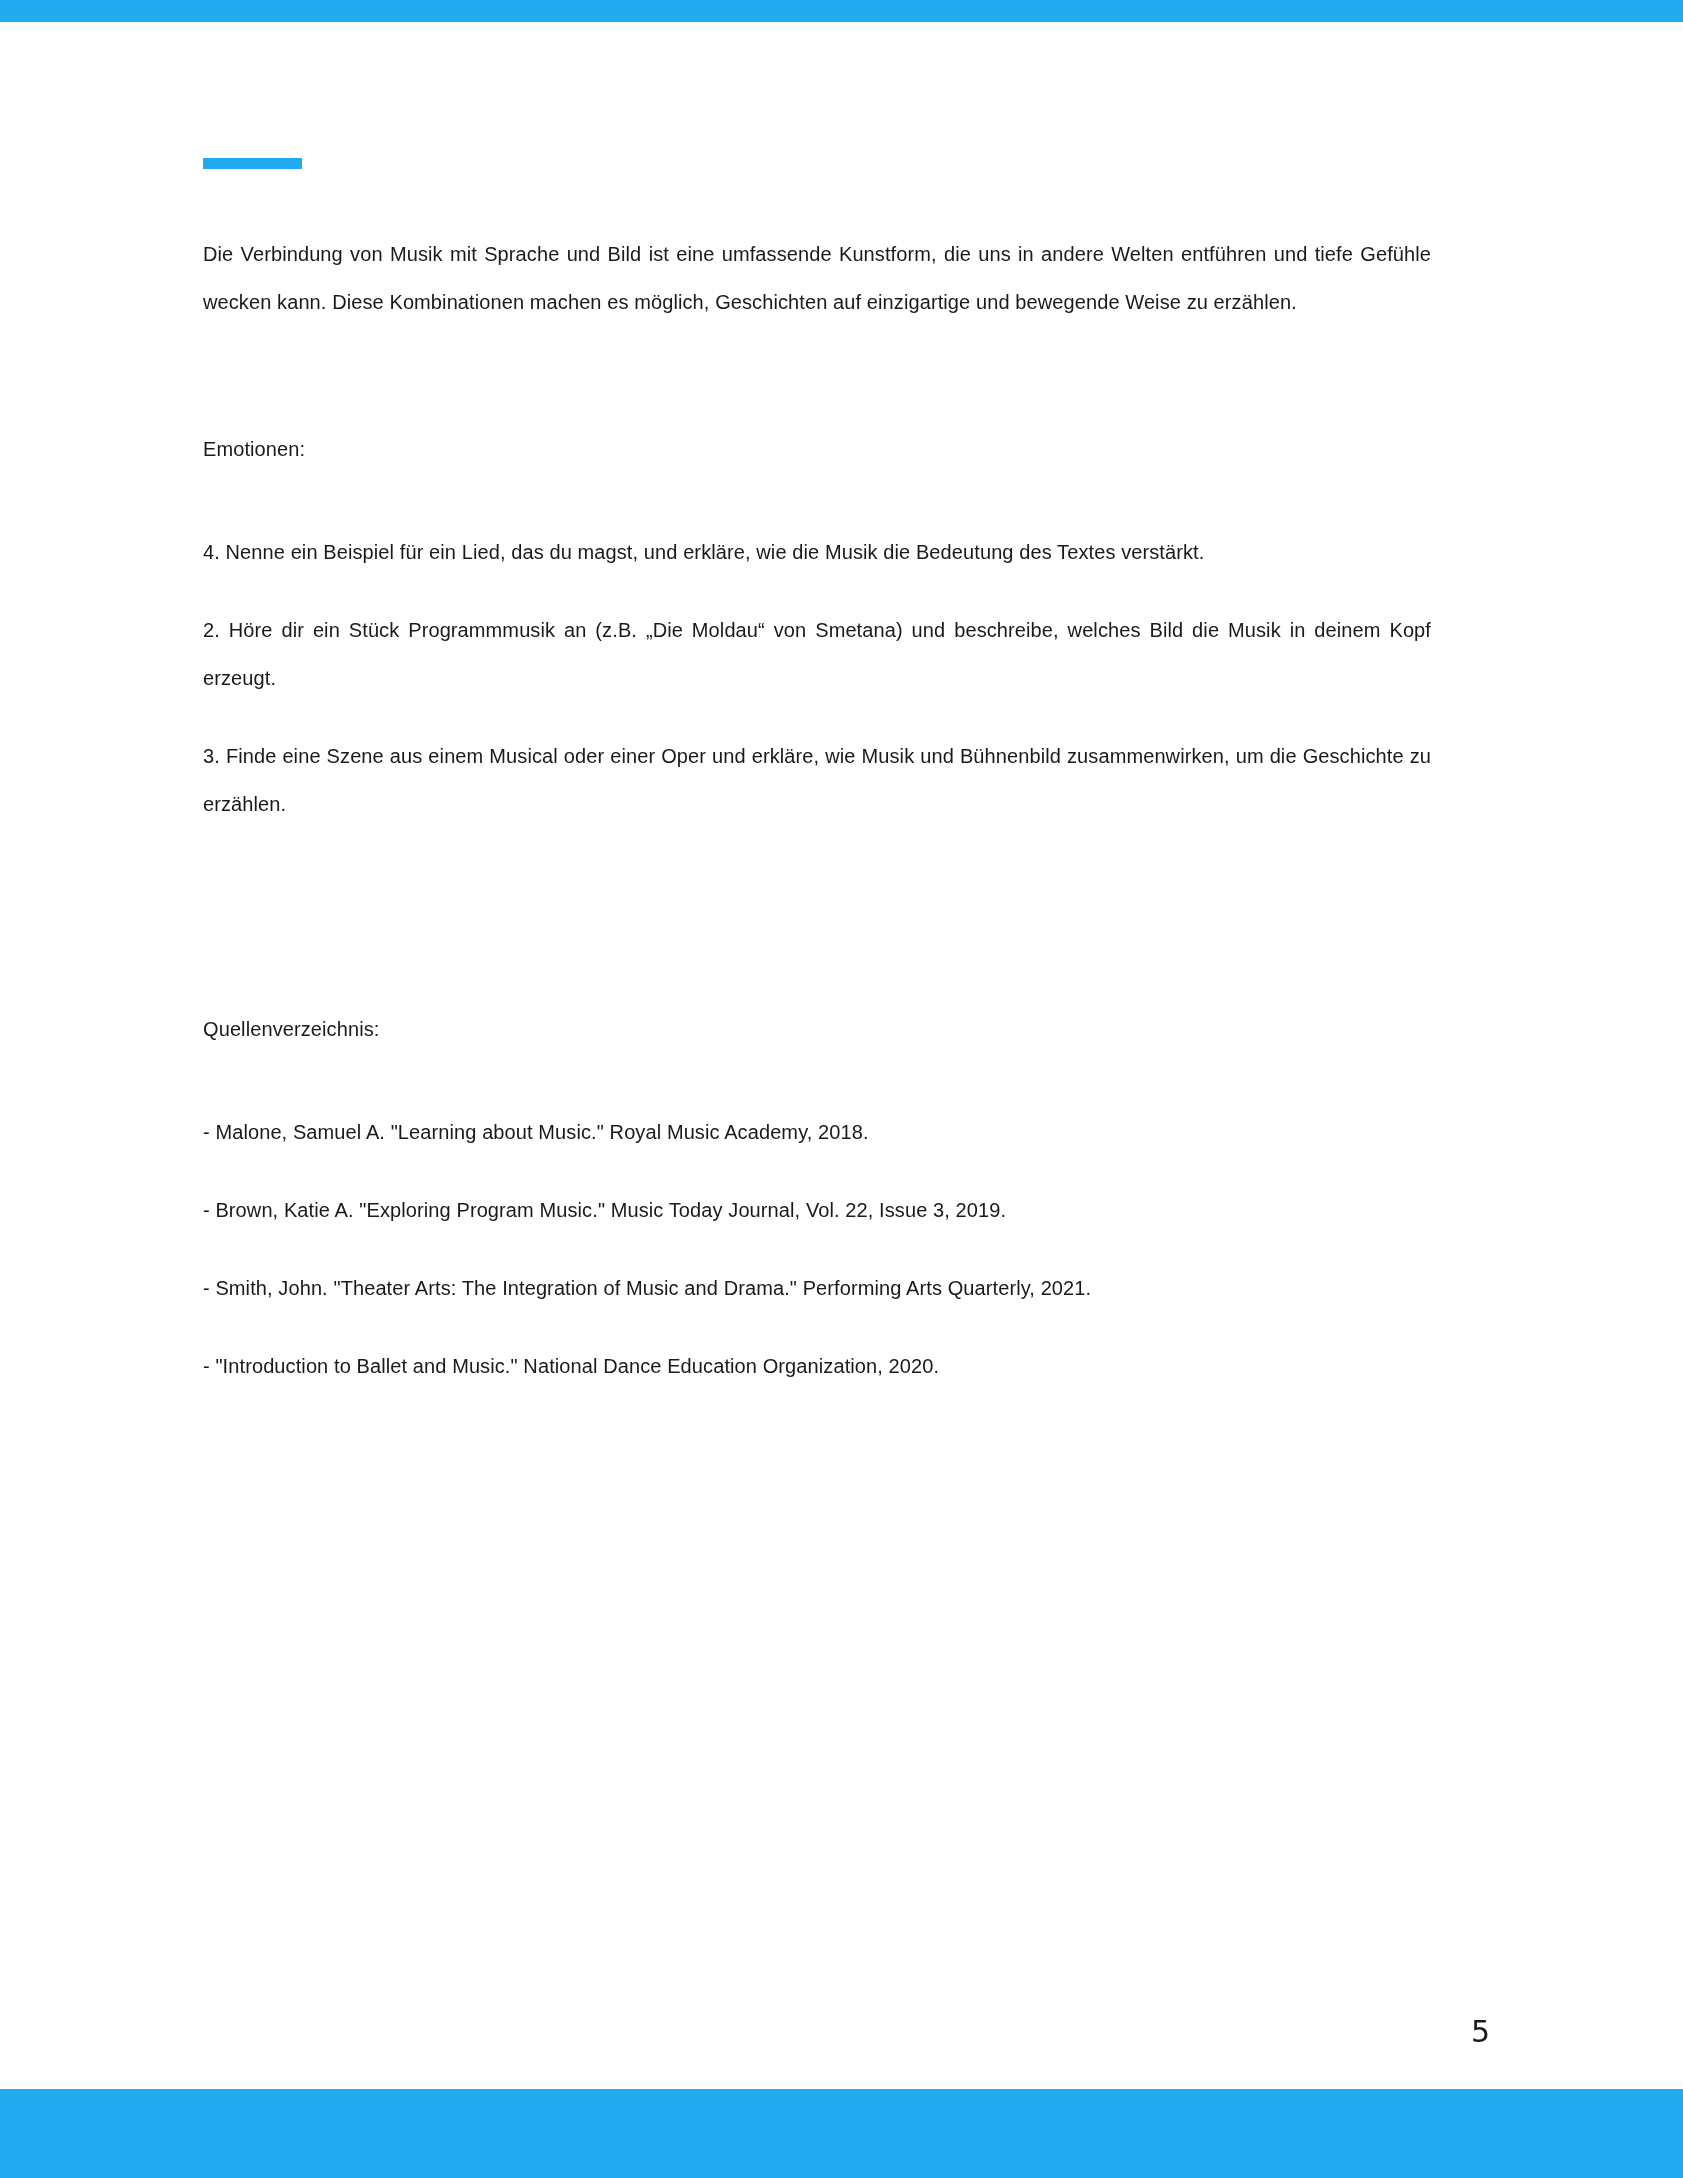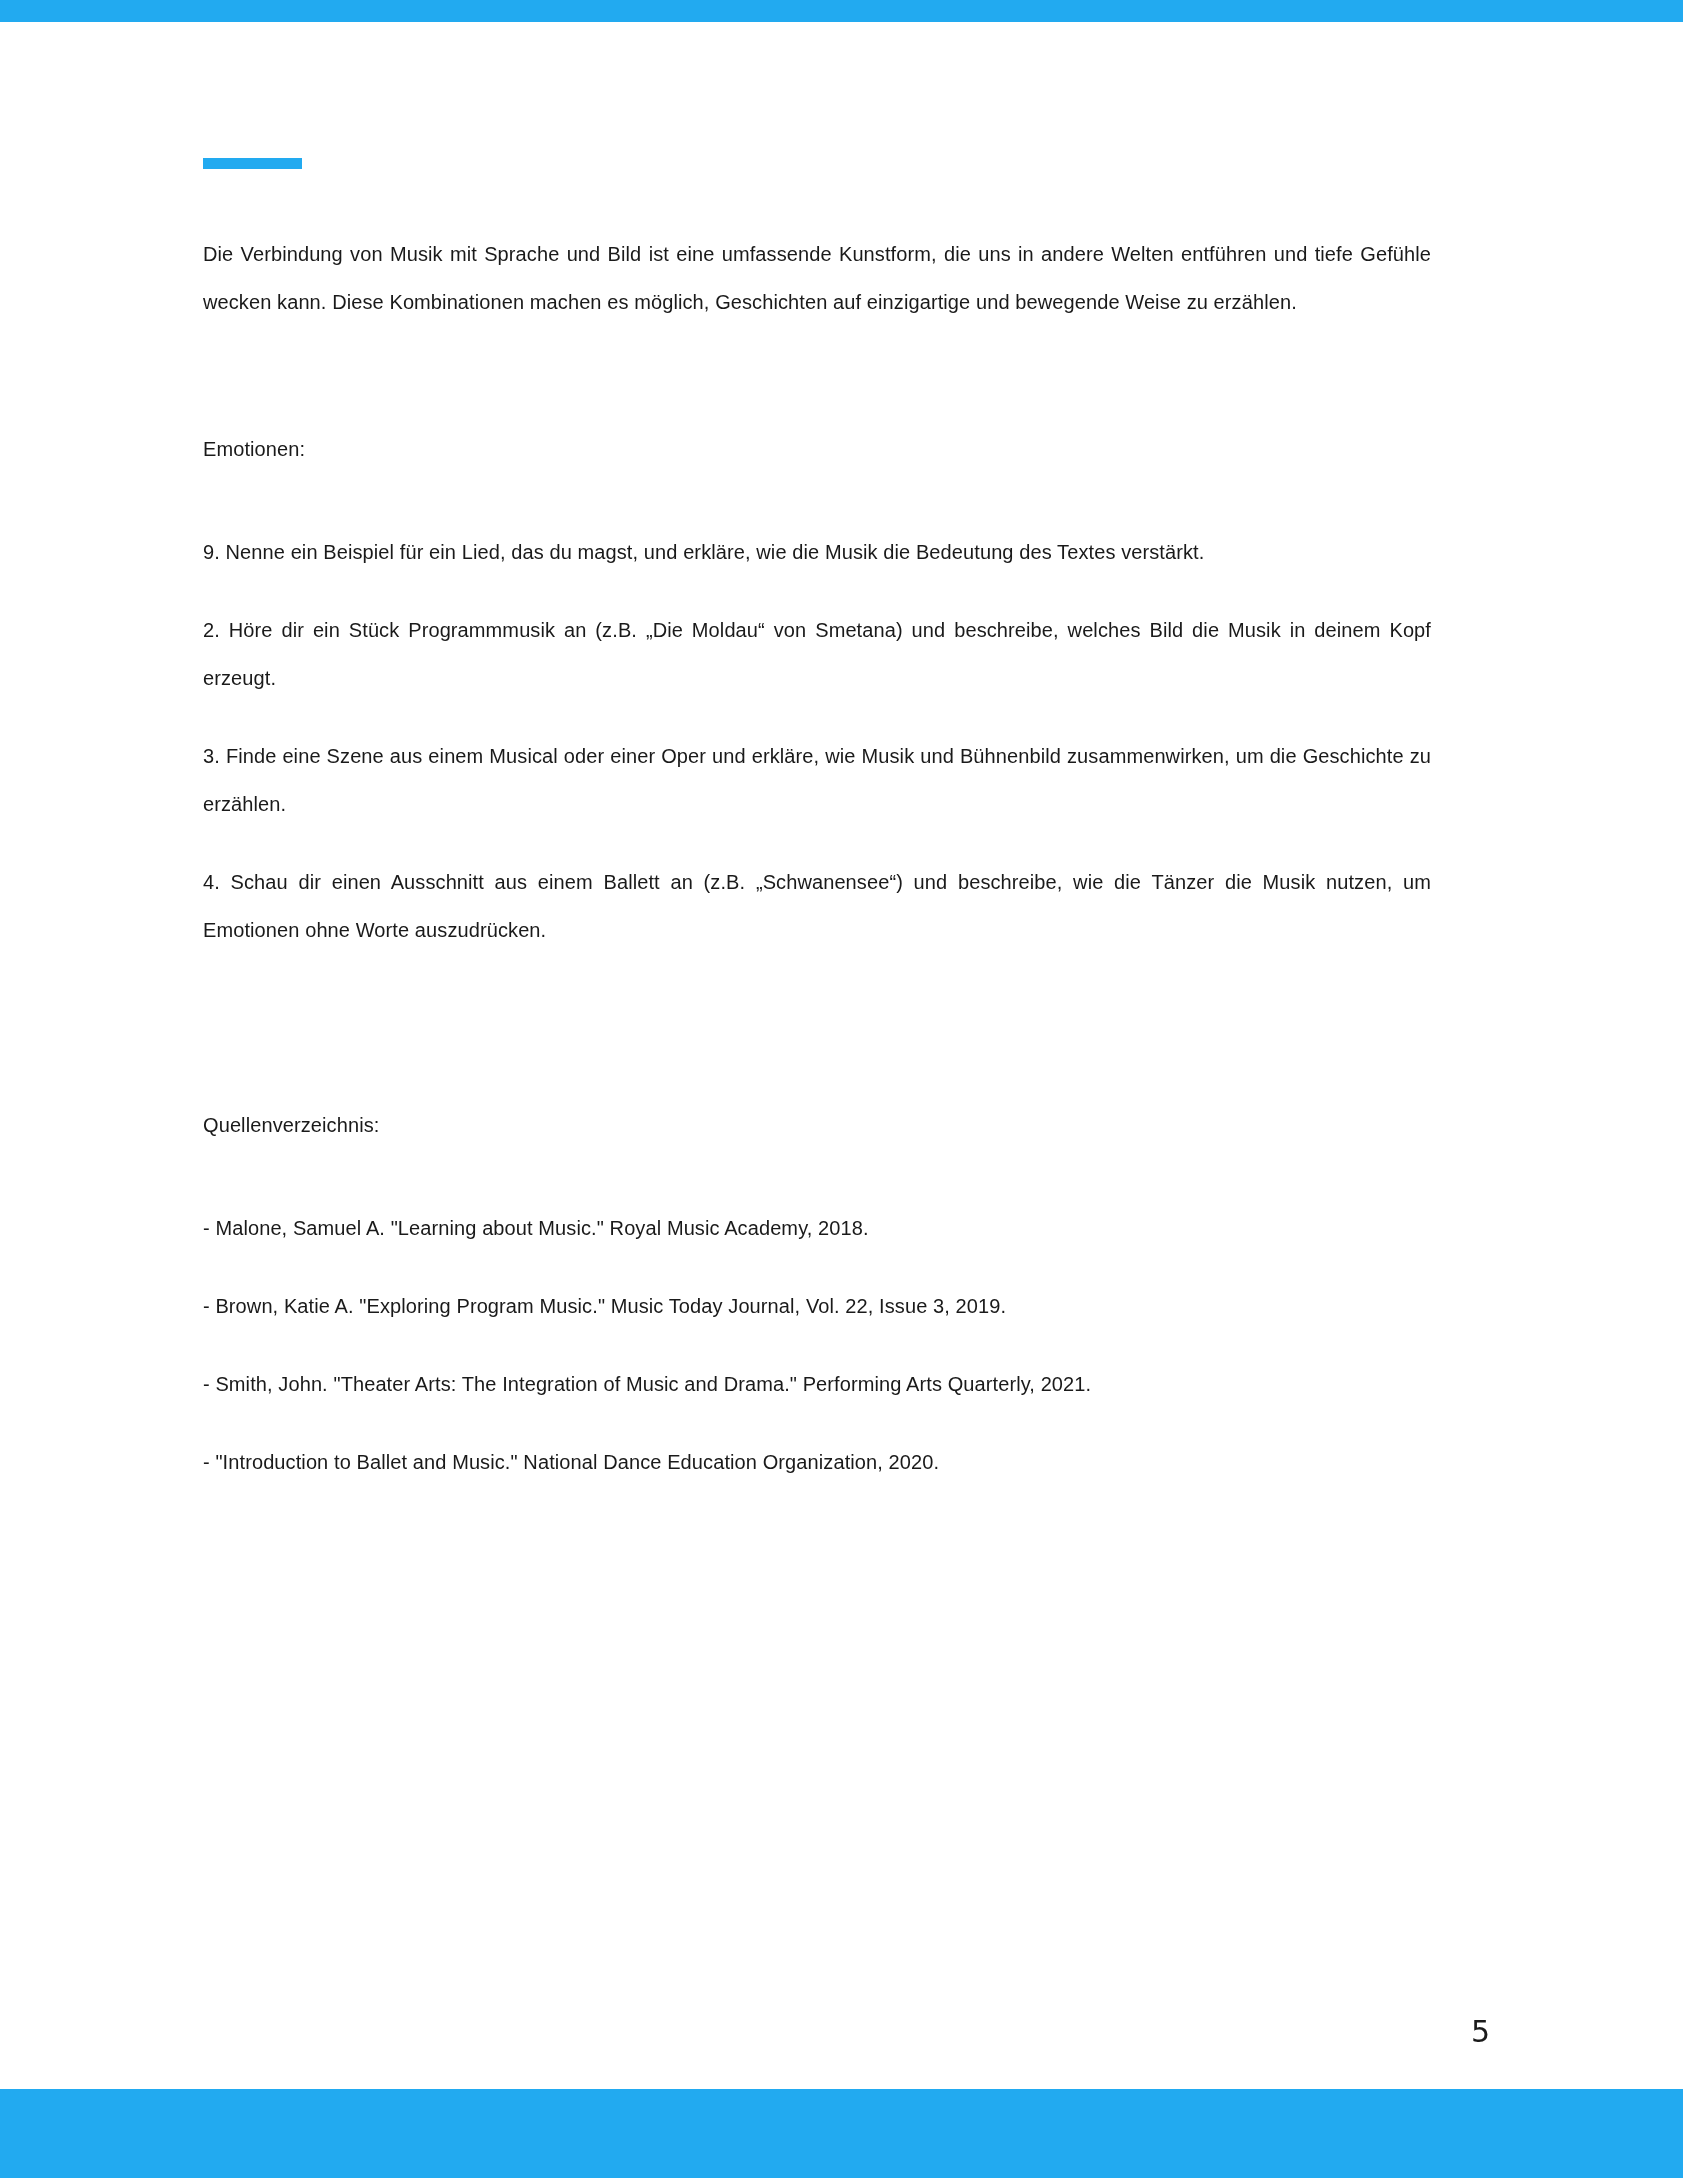--- a/index.html
+++ b/index.html
@@ -81,30 +81,29 @@
     <div class="accent-rule"></div>
 
     <p class="body">Die Verbindung von Musik mit Sprache und Bild ist eine umfassende Kunstform, die uns in andere Welten entführen und tiefe Gefühle wecken kann. Diese Kombinationen machen es möglich, Geschichten auf einzigartige und bewegende Weise zu erzählen.</p>
 
     <div class="gap-xl"></div>
 
     <p class="body">Emotionen:</p>
 
     <div class="gap-l"></div>
 
-    <p class="body">9. Nenne ein Beispiel für ein Lied, das du magst, und erkläre, wie die Musik die Bedeutung des Textes verstärkt.</p>
+    <p class="body">4. Nenne ein Beispiel für ein Lied, das du magst, und erkläre, wie die Musik die Bedeutung des Textes verstärkt.</p>
     <div class="gap-m"></div>
 
     <p class="body">2. Höre dir ein Stück Programmmusik an (z.B. „Die Moldau“ von Smetana) und beschreibe, welches Bild die Musik in deinem Kopf erzeugt.</p>
     <div class="gap-m"></div>
 
     <p class="body">3. Finde eine Szene aus einem Musical oder einer Oper und erkläre, wie Musik und Bühnenbild zusammenwirken, um die Geschichte zu erzählen.</p>
     <div class="gap-m"></div>
 
-    <p class="body">4. Schau dir einen Ausschnitt aus einem Ballett an (z.B. „Schwanensee“) und beschreibe, wie die Tänzer die Musik nutzen, um Emotionen ohne Worte auszudrücken.</p>
 
     <div class="gap-src"></div>
 
     <p class="body">Quellenverzeichnis:</p>
 
     <div class="gap-l"></div>
 
     <p class="body">- Malone, Samuel A. "Learning about Music." Royal Music Academy, 2018.</p>
     <div class="src-gap"></div>
 

